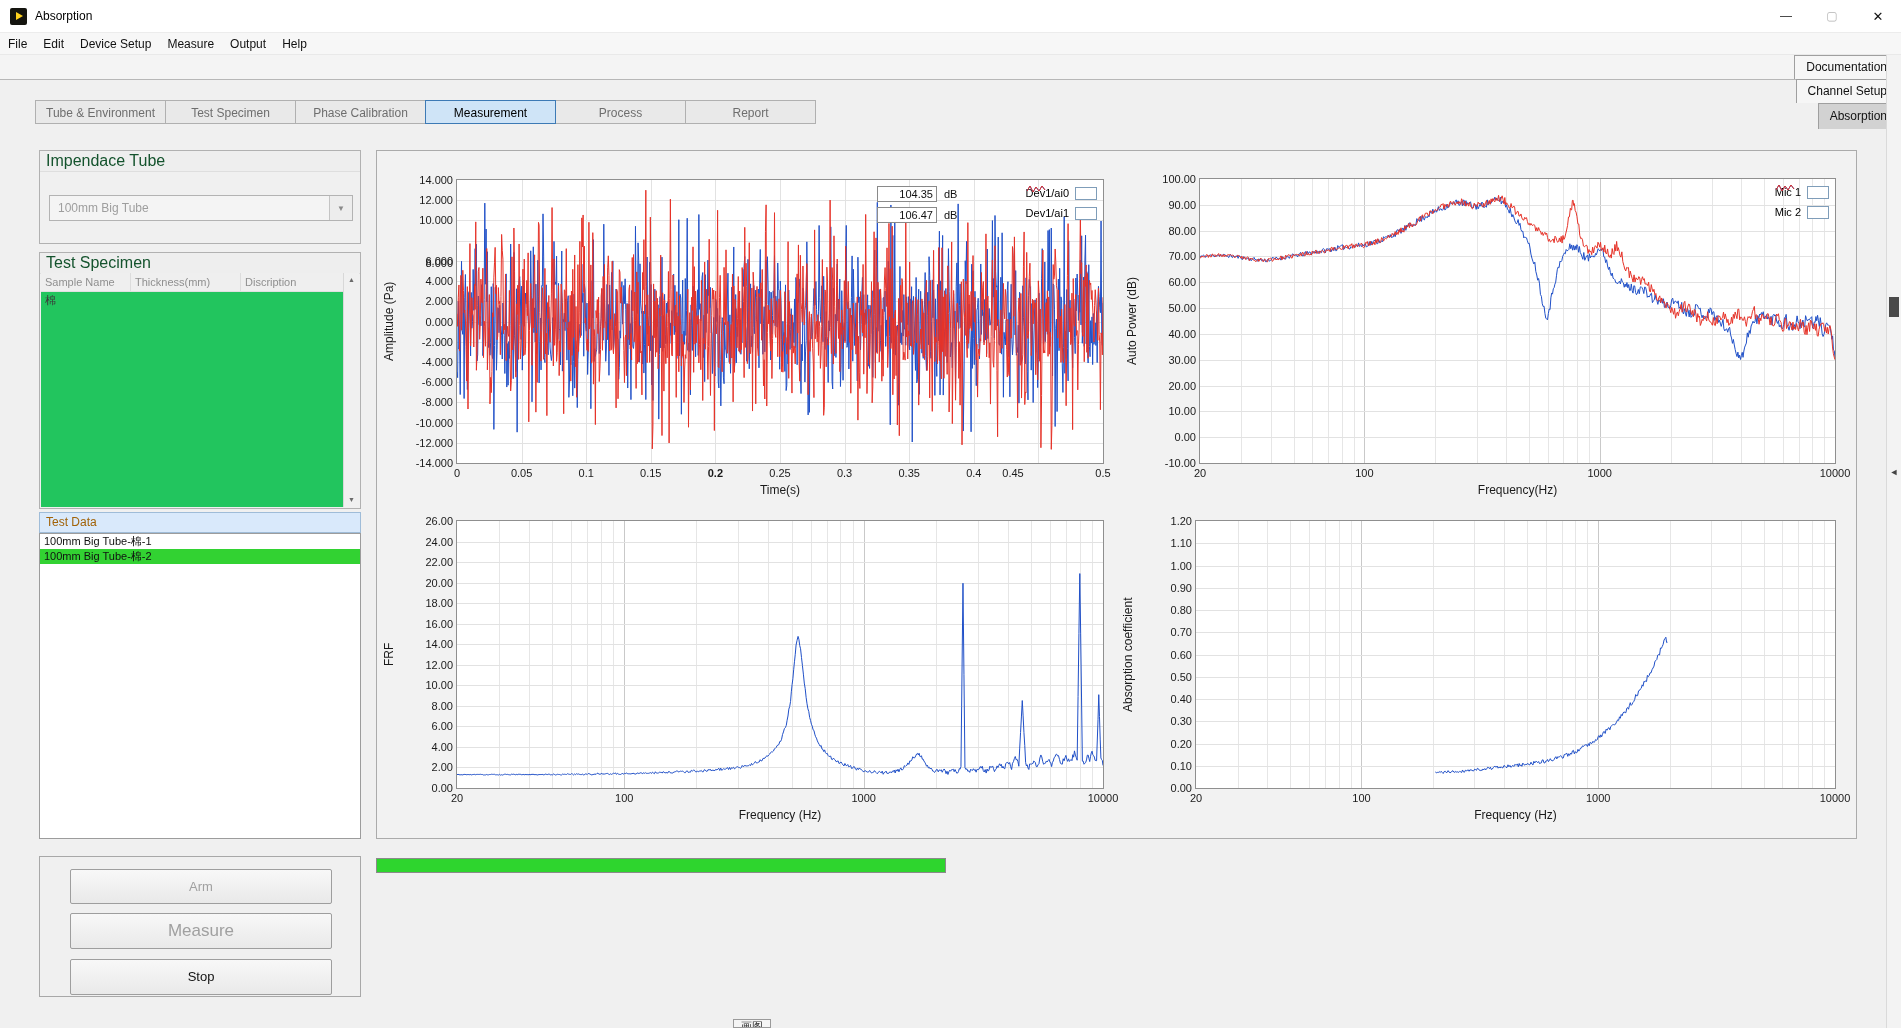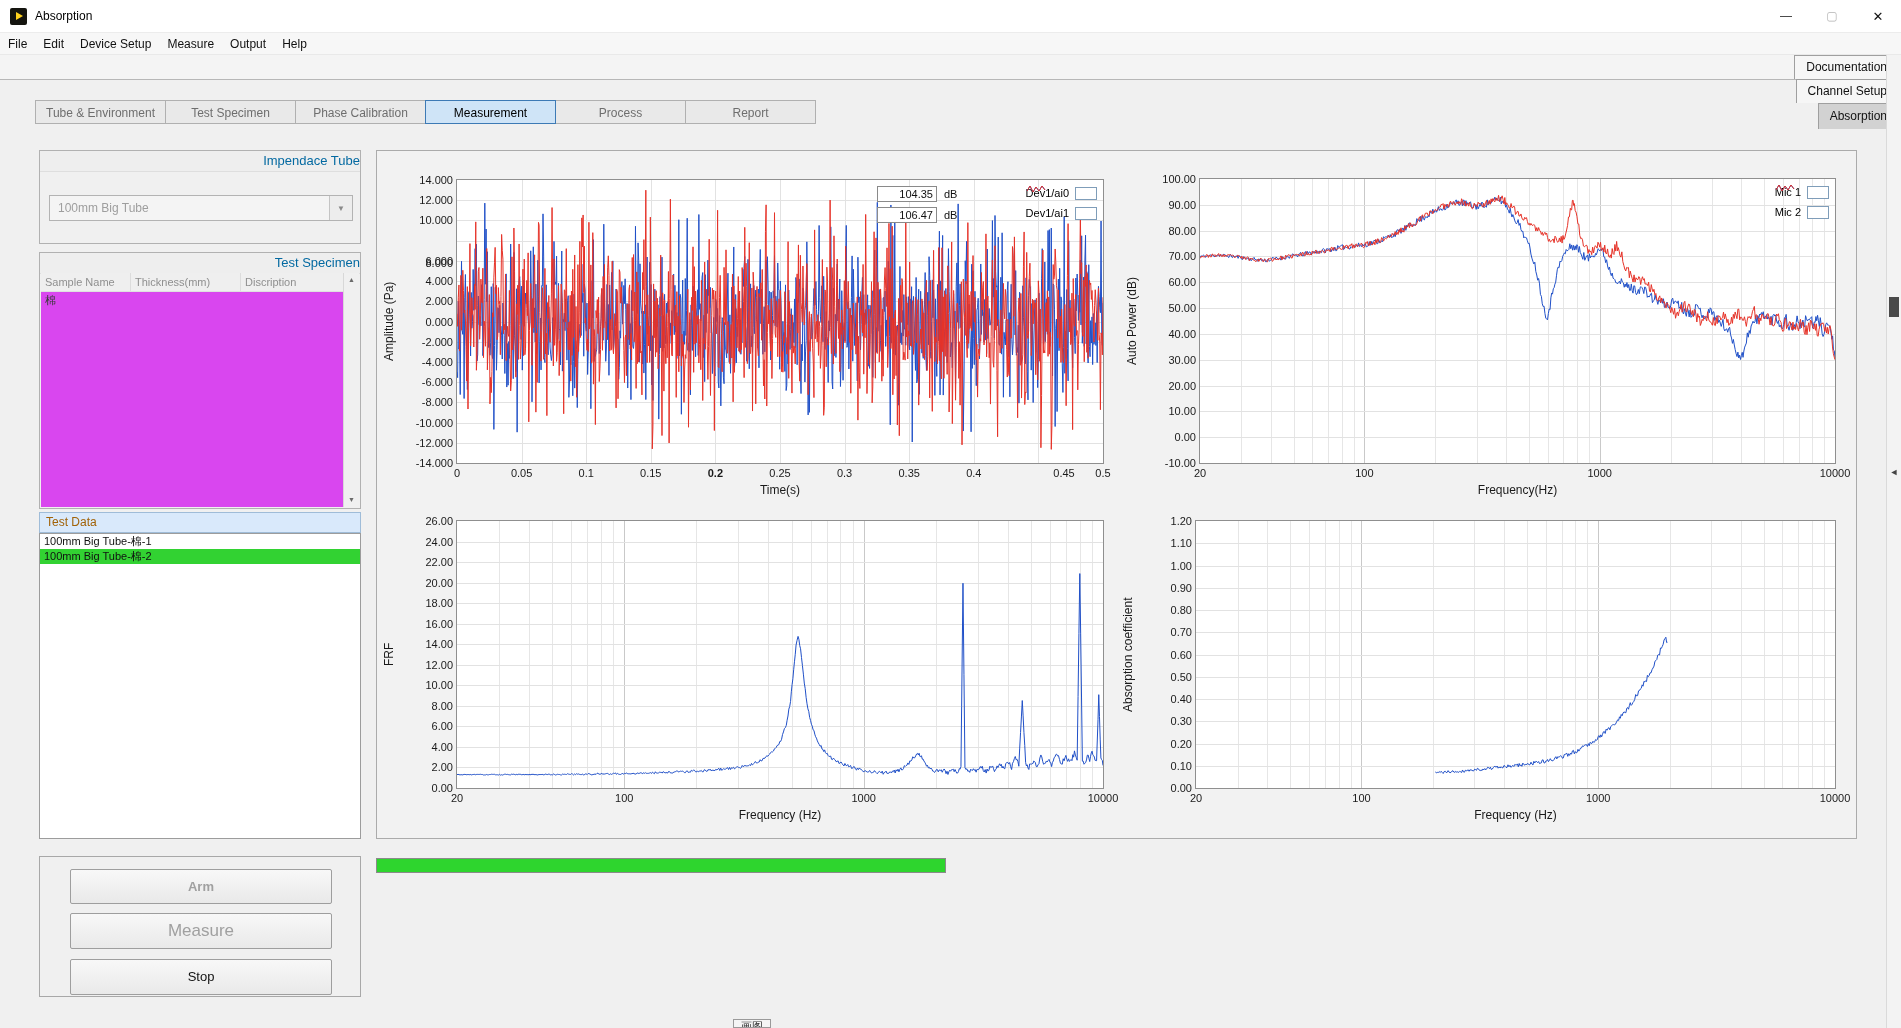--- a/index.html
+++ b/index.html
@@ -30,29 +30,29 @@
   .mtab.active{background:#d2d2d2;height:25px;line-height:25px;}
 
   
   .subtabs{position:absolute;left:36px;top:100px;height:24px;display:flex;}
   .stab{width:131px;height:24px;line-height:24px;text-align:center;font-size:12px;color:#6e6e6e;
         background:#e9e9e9;border:1px solid #b0b0b0;margin-left:-1px;box-sizing:border-box;}
   .stab.active{background:#cfe4f7;border:1px solid #3d7ab5;color:#000;position:relative;z-index:2;}
 
   
   .grp{position:absolute;border:1px solid #b1b1b1;background:#f0f0f0;box-sizing:border-box;}
-  .grp-title{height:20px;line-height:20px;padding-left:6px;font-size:13px;color:#0369a1;
-             background:#eeeeee;border-bottom:1px solid #dedede;text-align:right;}
+  .grp-title{height:20px;line-height:20px;padding-left:6px;font-size:16px;color:#14532d;
+             background:#eeeeee;border-bottom:1px solid #dedede;}
   .combo{position:absolute;left:9px;top:44px;width:304px;height:26px;background:#f4f4f4;
          border:1px solid #b3b3b3;box-sizing:border-box;display:flex;align-items:center;}
   .combo .val{flex:1;padding-left:8px;font-size:12px;color:#9e9e9e;}
   .combo .arrow{width:22px;height:100%;border-left:1px solid #c4c4c4;background:#ededed;
                 display:flex;align-items:center;justify-content:center;font-size:8px;color:#8a8a8a;}
 
-  .spec-table{position:absolute;left:1px;right:1px;top:20px;bottom:1px;background:#d946ef;}
+  .spec-table{position:absolute;left:1px;right:1px;top:20px;bottom:1px;background:#22c55e;}
   .spec-head{display:flex;height:18px;border-bottom:1px solid #e0e0e0;background:#efefef;}
   .spec-col{height:18px;line-height:18px;font-size:11px;color:#8f8f8f;padding-left:4px;
             border-right:1px solid #dcdcdc;box-sizing:border-box;white-space:nowrap;overflow:hidden;}
   .spec-row{display:flex;height:16px;}
   .spec-cell{height:16px;line-height:16px;font-size:11px;color:#3a3a3a;padding-left:4px;box-sizing:border-box;}
   .spec-scroll{position:absolute;right:0;top:0;bottom:0;width:15px;background:#f0f0f0;border-left:1px solid #d8d8d8;}
   .sarr{position:absolute;left:0;width:100%;height:14px;font-size:7px;color:#6a6a6a;text-align:center;line-height:14px;}
 
   .td-header{position:absolute;left:39px;top:512px;width:322px;height:21px;background:#d9e9fb;
              border:1px solid #9fbcd8;box-sizing:border-box;font-size:12px;color:#a16207;
@@ -61,21 +61,21 @@
            border:1px solid #9c9c9c;box-sizing:border-box;overflow:hidden;}
   .list-item{height:15px;line-height:15px;font-size:11px;color:#111;padding-left:4px;white-space:nowrap;}
   .list-item.selected{background:#32d232;}
 
   .btn-panel{position:absolute;left:39px;top:856px;width:322px;height:141px;
              border:1px solid #a8a8a8;background:#f0f0f0;box-sizing:border-box;}
   .lvbtn{position:absolute;left:30px;width:262px;text-align:center;
          background:linear-gradient(#f8f8f8,#e9e9e9);border:1px solid #9e9e9e;border-radius:2px;
          box-sizing:border-box;color:#111;}
   .lvbtn.disabled{color:#a0a0a0;}
-  #btn-arm{top:12px;height:35px;line-height:33px;font-size:13px;font-weight:bold;}
+  #btn-arm{top:12px;height:35px;line-height:33px;font-size:13px;}
   #btn-measure{top:56px;height:36px;line-height:34px;font-size:17px;}
   #btn-stop{top:102px;height:36px;line-height:34px;font-size:13px;}
 
   
   #chart-panel{position:absolute;left:376px;top:150px;width:1481px;height:689px;
                border:1px solid #ababab;background:#f2f2f2;box-sizing:border-box;}
   .plot{position:absolute;background:#ffffff;border:1px solid #8f8f8f;overflow:visible;}
   .plot svg{position:absolute;left:0;top:0;}
   .ytick{position:absolute;left:-56px;width:52px;text-align:right;font-size:11px;color:#1a1a1a;}
   .xtick{position:absolute;width:60px;text-align:center;font-size:11px;color:#1a1a1a;}
@@ -232,21 +232,21 @@
         <div class="ytick" style="top: 277px;">-14.000</div>
         <div class="xtick" style="left: -30px; top: 287px;">0</div>
         <div class="xtick" style="left: 34.6px; top: 287px;">0.05</div>
         <div class="xtick" style="left: 99.2px; top: 287px;">0.1</div>
         <div class="xtick" style="left: 163.8px; top: 287px;">0.15</div>
         <div class="xtick" style="left: 228.4px; top: 287px; font-weight: bold;">0.2</div>
         <div class="xtick" style="left: 293px; top: 287px;">0.25</div>
         <div class="xtick" style="left: 357.6px; top: 287px;">0.3</div>
         <div class="xtick" style="left: 422.2px; top: 287px;">0.35</div>
         <div class="xtick" style="left: 486.8px; top: 287px;">0.4</div>
-        <div class="xtick" style="left: 577px; top: 287px;">0.45</div>
+        <div class="xtick" style="left: 526px; top: 287px;">0.45</div>
         <div class="xtick" style="left: 616px; top: 287px;">0.5</div>
         <div class="ylab" style="height: 283px;">Amplitude (Pa)</div>
         <div class="xlab" style="width: 646px; top: 303px;">Time(s)</div>
         <div class="legend">
           <div class="lrow">
             <span>Dev1/ai0</span>
             <span class="licon">
               <svg width="20" height="11">
                 <path d="M1,8 L4,3 L7,9 L10,4 L13,8 L16,3 L19,7" fill="none" stroke="#2050c8" stroke-width="1"></path>
               </svg>

